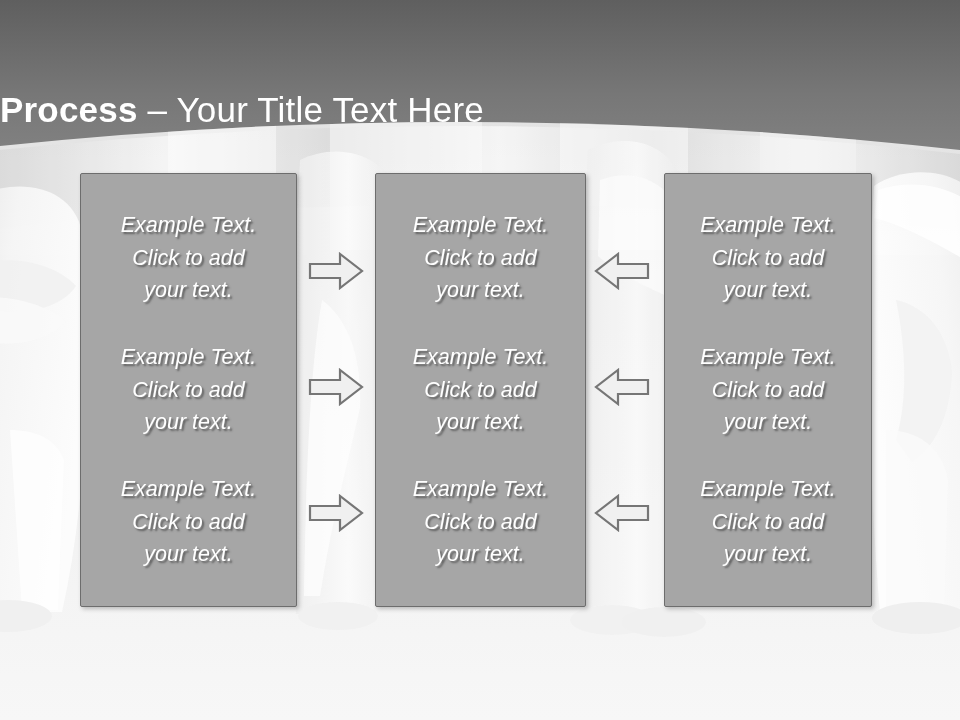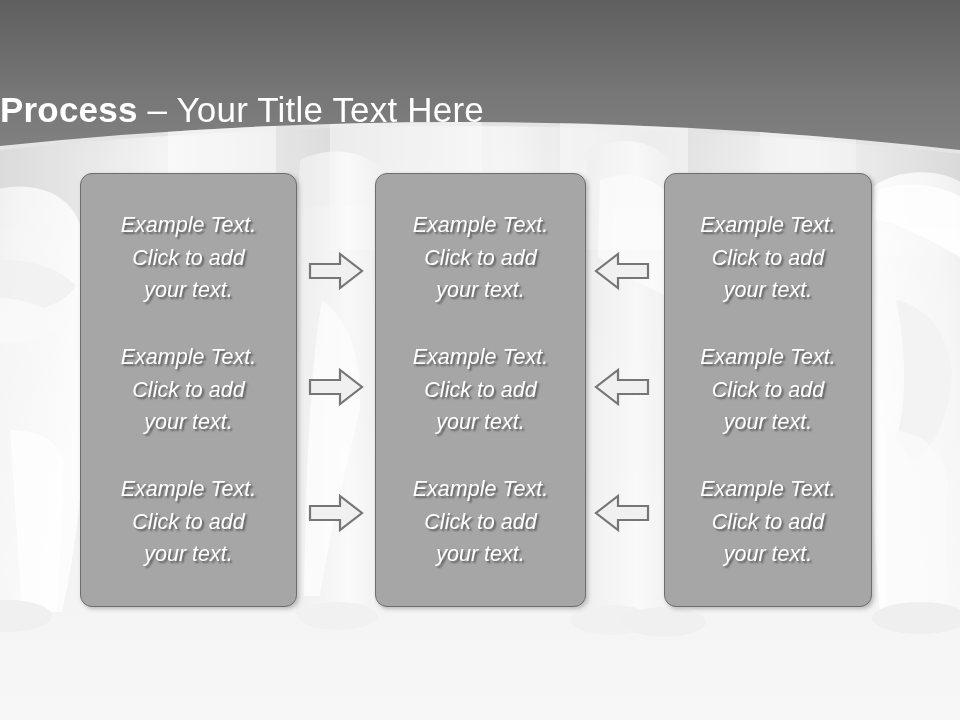--- a/index.html
+++ b/index.html
@@ -53,21 +53,21 @@
   .title-text .t-rest {
     font-weight: normal;
   }
 
   
   .proc-box {
     position: absolute;
     box-sizing: border-box;
     background: #a6a6a6;
     border: 1.6px solid #6d6d6d;
-    border-radius: 12px;
+    border-radius: 2px;
     box-shadow: 2px 2px 4px rgba(90,90,90,0.38);
     display: flex;
     flex-direction: column;
     justify-content: space-around;
     align-items: center;
     padding: 18px 10px;
   }
   .proc-box.col1 { left: 80px;  top: 173px; width: 217px; height: 434px; }
   .proc-box.col2 { left: 375px; top: 173px; width: 211px; height: 434px; }
   .proc-box.col3 { left: 664px; top: 173px; width: 208px; height: 434px; }

